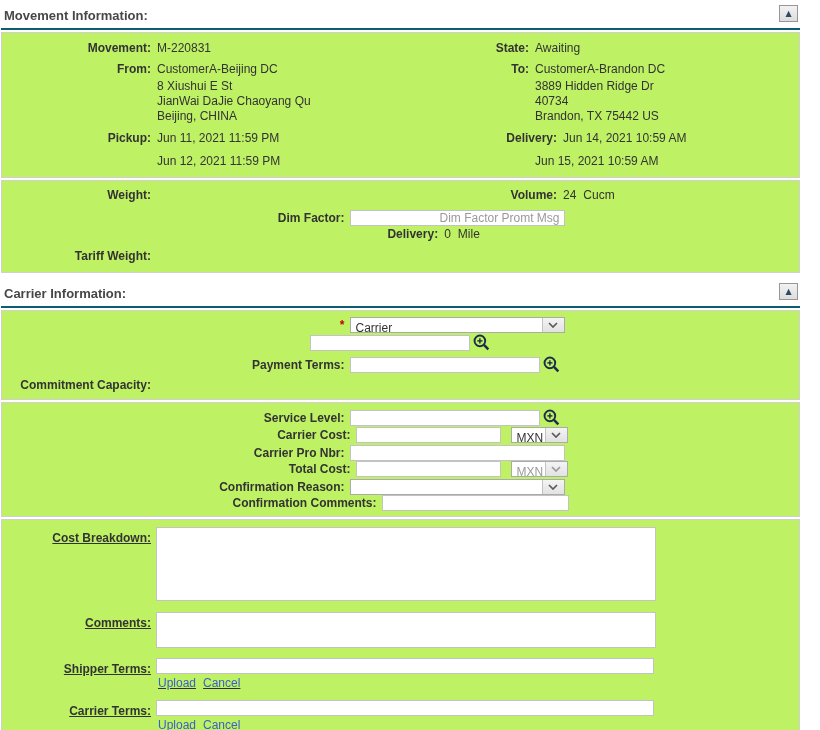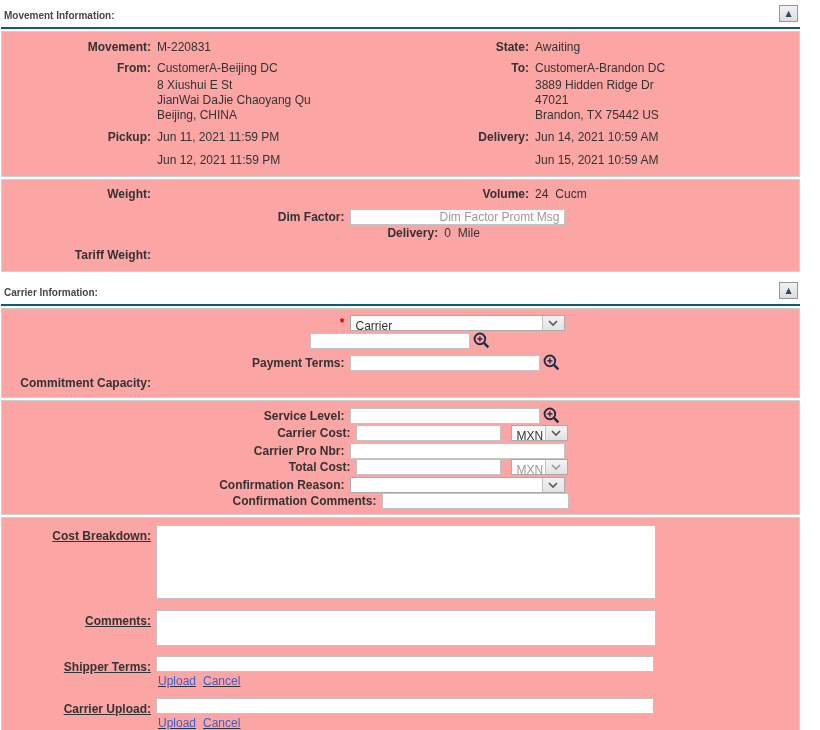--- a/index.html
+++ b/index.html
@@ -7,33 +7,33 @@
   body {
     width: 820px; height: 730px;
     font-family: "Liberation Sans", sans-serif;
     font-size: 12px; color: #333;
     overflow: hidden;
   }
   .page { position: relative; width: 820px; height: 730px; padding: 1px; }
 
   
   .section-header { position: relative; width: 799px; padding: 7px 4px 5px 3px; border-bottom: 2px solid #0d5c70; }
-  .section-title { font-weight: bold; font-size: 10px; color: #474747; }
+  .section-title { font-weight: bold; font-size: 13px; color: #474747; }
   .collapse-btn {
     position: absolute; right: 2px; top: 4px;
     width: 19px; height: 17px;
     background: linear-gradient(#f2f2f2, #ddd);
     border: 1px solid #979797;
     display: flex; align-items: center; justify-content: center;
     cursor: pointer; padding: 0;
   }
   .collapse-btn .tri { color: #2c4a63; font-size: 8px; line-height: 1; font-family: "DejaVu Sans", sans-serif; }
 
   
-  .box { width: 799px; border: 1px solid #d0d0d0; background: #fca5a5; margin-top: 2px; }
+  .box { width: 799px; border: 1px solid #d0d0d0; background: #bef264; margin-top: 2px; }
   .box.pad-a { padding: 7px 0 8px; }
   .box.pad-b { padding: 6px 0 8px; }
   .box.pad-c { padding: 6px 0 6px; }
   .box.pad-d { padding: 5px 0 5px; }
   .box.pad-e { padding: 7px 0 8px; text-decoration: underline; }
 
   
   .row  { display: flex; align-items: flex-start; }
   .row.vc { align-items: center; flex-direction: column; }
   .half-l { display: flex; width: 410px; flex-shrink: 0; align-items: inherit; }
@@ -41,21 +41,21 @@
   .lbl  { display: block; width: 154px; min-width: 154px; padding-right: 5px; text-align: right;
           font-weight: bold; line-height: 16px; white-space: nowrap; }
   .rlbl { display: block; min-width: 122px; padding-right: 5px; text-align: right;
           font-weight: bold; line-height: 16px; white-space: nowrap; }
   .val  { line-height: 16px; padding-left: 1px; }
   .addr { line-height: 15px; padding-left: 1px; }
   .indent-l { padding-left: 154px; }
   .indent-r { padding-left: 122px; }
 
   .mb2 { margin-bottom: 2px; } .mb3 { margin-bottom: 3px; } .mb5 { margin-bottom: 5px; }
-  .mb6 { margin-bottom: 6px; } .mb7 { margin-bottom: 7px; } .mb10 { margin-bottom: 10px; }
+  .mb6 { margin-bottom: 6px; } .mb7 { margin-bottom: 7px; gap: 28px; } .mb10 { margin-bottom: 10px; }
   .mb11 { margin-bottom: 11px; }
 
   
   input[type="text"], textarea {
     border: 1px solid #c3c3c3; background: #fff; color: #333;
     font-family: "Liberation Sans", sans-serif; font-size: 12px;
     padding: 1px 4px; height: 16px;
   }
   input::placeholder { color: #9a9a9a; }
   textarea { resize: none; display: block; }
@@ -140,21 +140,21 @@
         <div class="half-l indent-l">
           <div>
             <div class="addr">8 Xiushui E St</div>
             <div class="addr">JianWai DaJie Chaoyang Qu</div>
             <div class="addr">Beijing, CHINA</div>
           </div>
         </div>
         <div class="half-r indent-r">
           <div>
             <div class="addr">3889 Hidden Ridge Dr</div>
-            <div class="addr">47021</div>
+            <div class="addr">40734</div>
             <div class="addr">Brandon, TX 75442 US</div>
           </div>
         </div>
       </div>
       <div class="row mb7">
         <div class="half-l">
           <span class="lbl">Pickup:</span>
           <span class="val">Jun 11, 2021 11:59 PM</span>
         </div>
         <div class="half-r">
@@ -333,21 +333,21 @@
         <span class="lbl" style="padding-top:3px;">Shipper Terms:</span>
         <div>
           <input type="text" class="in-498" style="">
           <div class="links" style="margin-left:2px;">
             <a class="link">Upload</a>
             <a class="link">Cancel</a>
           </div>
         </div>
       </div>
       <div class="row">
-        <span class="lbl" style="padding-top:3px;">Carrier Upload:</span>
+        <span class="lbl" style="padding-top:3px;">Carrier Terms:</span>
         <div>
           <input type="text" class="in-498" style="">
           <div class="links" style="margin-left:2px;">
             <a class="link">Upload</a>
             <a class="link">Cancel</a>
           </div>
         </div>
       </div>
     </div>
   </div>

